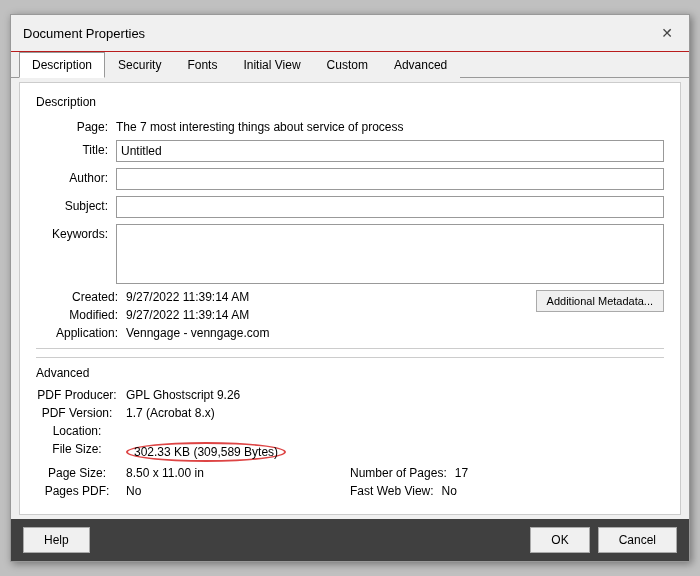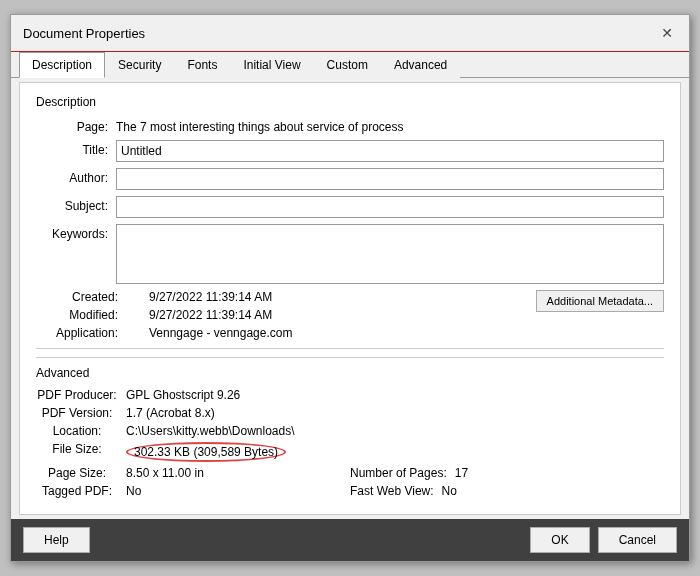--- a/index.html
+++ b/index.html
@@ -112,21 +112,20 @@
       padding: 2px 4px;
       font-size: 12px;
       font-family: inherit;
       background: #fff;
       resize: none;
     }
     .meta-row {
       display: flex;
       align-items: center;
       margin-bottom: 4px;
-      gap: 23px;
     }
     .meta-label {
       font-size: 12px;
       color: #000;
       width: 90px;
       display: inline-block;
       text-align: right;
       padding-right: 8px;
     }
     .meta-val {
@@ -279,21 +278,20 @@
         <span class="adv-val">GPL Ghostscript 9.26</span>
       </div>
 
       <div class="adv-row">
         <span class="adv-label">PDF Version:</span>
         <span class="adv-val">1.7 (Acrobat 8.x)</span>
       </div>
 
       <div class="adv-row">
         <span class="adv-label">Location:</span>
-        <span class="adv-val">C:\Users\kitty.webb\Downloads\</span>
       </div>
 
       <div class="adv-row">
         <span class="adv-label">File Size:</span>
         <span class="adv-val">
           <span class="filesize-highlight">302.33 KB (309,589 Bytes)</span>
         </span>
       </div>
 
       <div class="adv-cols">
@@ -302,21 +300,21 @@
           <span class="adv-val">8.50 x 11.00 in</span>
         </div>
         <div class="adv-col">
           <span style="font-size:12px; padding-right:8px;">Number of Pages:</span>
           <span style="font-size:12px;">17</span>
         </div>
       </div>
 
       <div class="adv-cols">
         <div class="adv-col">
-          <span class="adv-label">Tagged PDF:</span>
+          <span class="adv-label">Pages PDF:</span>
           <span class="adv-val">No</span>
         </div>
         <div class="adv-col">
           <span style="font-size:12px; padding-right:8px;">Fast Web View:</span>
           <span style="font-size:12px;">No</span>
         </div>
       </div>
     </div>
   </div>
 

